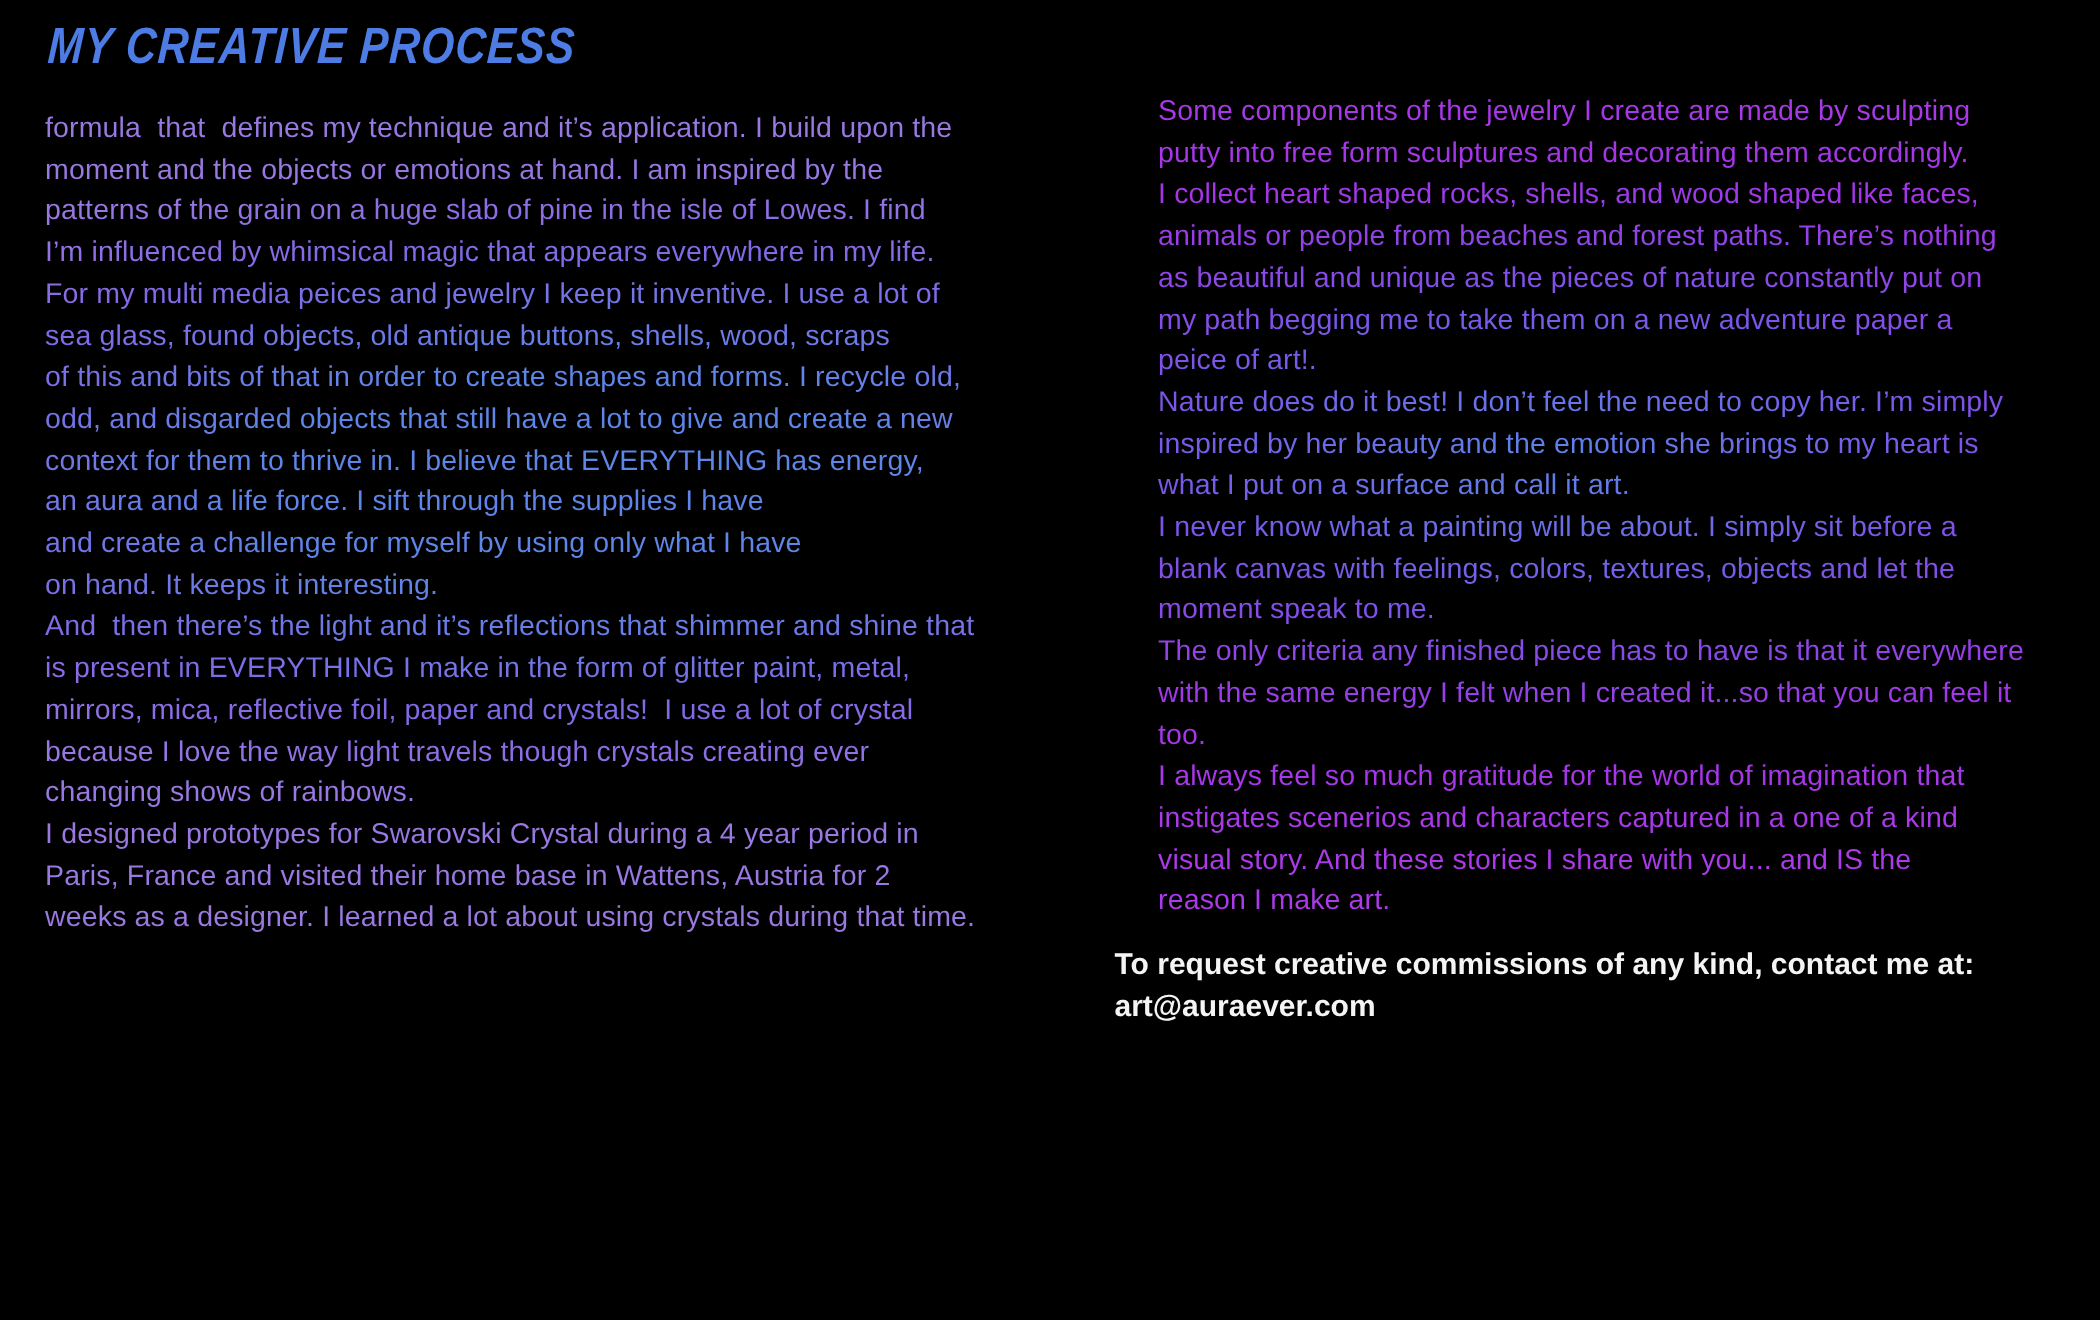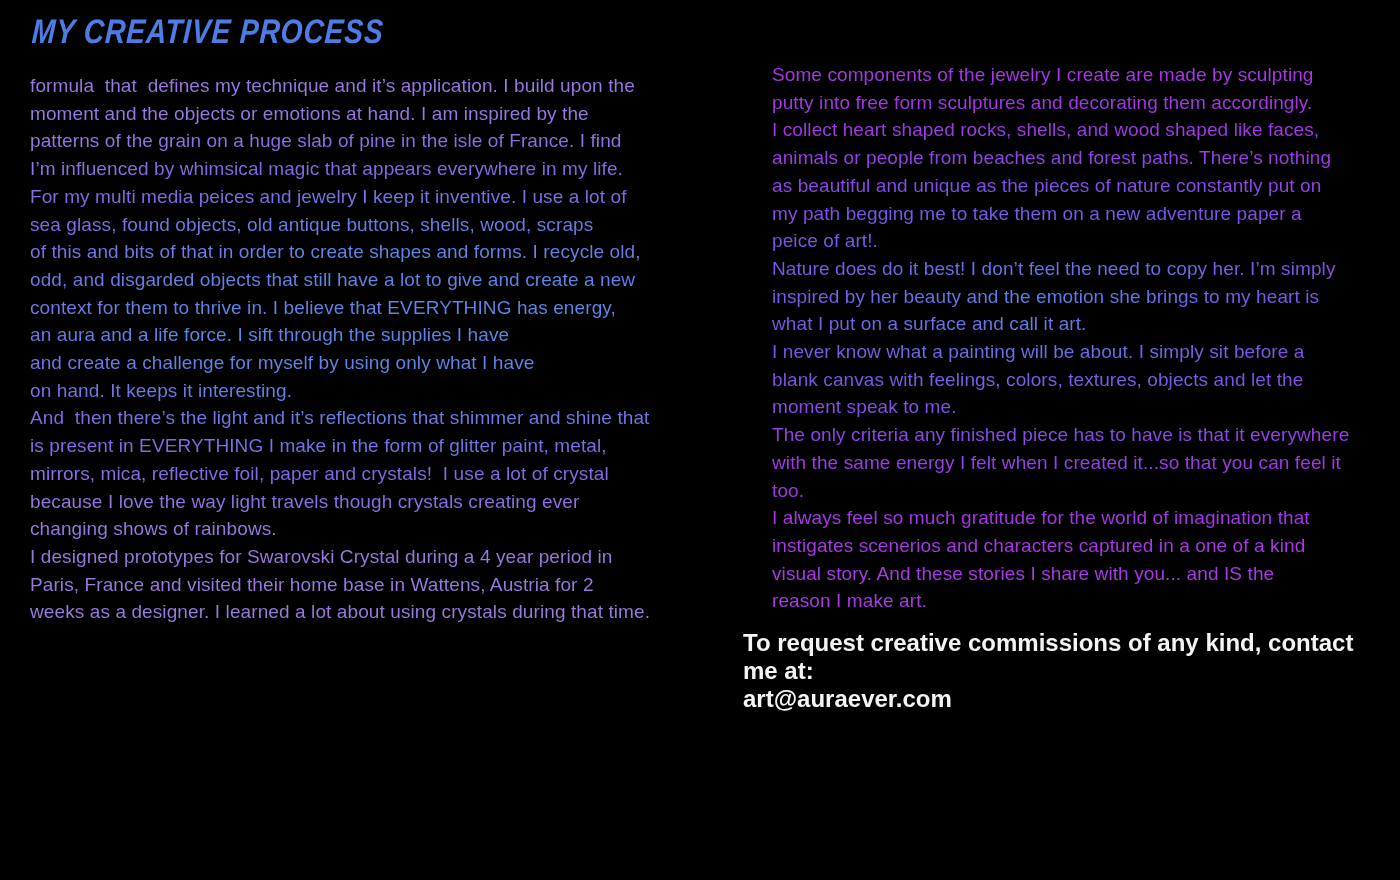--- a/index.html
+++ b/index.html
@@ -71,40 +71,40 @@
       -webkit-background-clip: text;
       background-clip: text;
       color: transparent;
     }
   }
   .contact-block {
     position: absolute;
     left: 743px;
     top: 629px;
     width: 620px;
-    font-size: 24px;
+    font-size: 20px;
     line-height: 28px;
     font-weight: 600;
     color: #f4f4f4;
   }
   .contact-block .line {
     white-space: pre-wrap;
   }
 </style>
 </head>
 <body>
 
 <main class="page">
 
   <h1 class="page-title">MY CREATIVE PROCESS</h1>
 
   <section class="text-col left-col">
       <div class="line">formula  that  defines my technique and it’s application. I build upon the</div>
       <div class="line">moment and the objects or emotions at hand. I am inspired by the</div>
-      <div class="line">patterns of the grain on a huge slab of pine in the isle of France. I find</div>
+      <div class="line">patterns of the grain on a huge slab of pine in the isle of Lowes. I find</div>
       <div class="line">I’m influenced by whimsical magic that appears everywhere in my life.</div>
       <div class="line">For my multi media peices and jewelry I keep it inventive. I use a lot of</div>
       <div class="line">sea glass, found objects, old antique buttons, shells, wood, scraps</div>
       <div class="line">of this and bits of that in order to create shapes and forms. I recycle old,</div>
       <div class="line">odd, and disgarded objects that still have a lot to give and create a new</div>
       <div class="line">context for them to thrive in. I believe that EVERYTHING has energy,</div>
       <div class="line">an aura and a life force. I sift through the supplies I have</div>
       <div class="line">and create a challenge for myself by using only what I have</div>
       <div class="line">on hand. It keeps it interesting.</div>
       <div class="line">And  then there’s the light and it’s reflections that shimmer and shine that</div>

